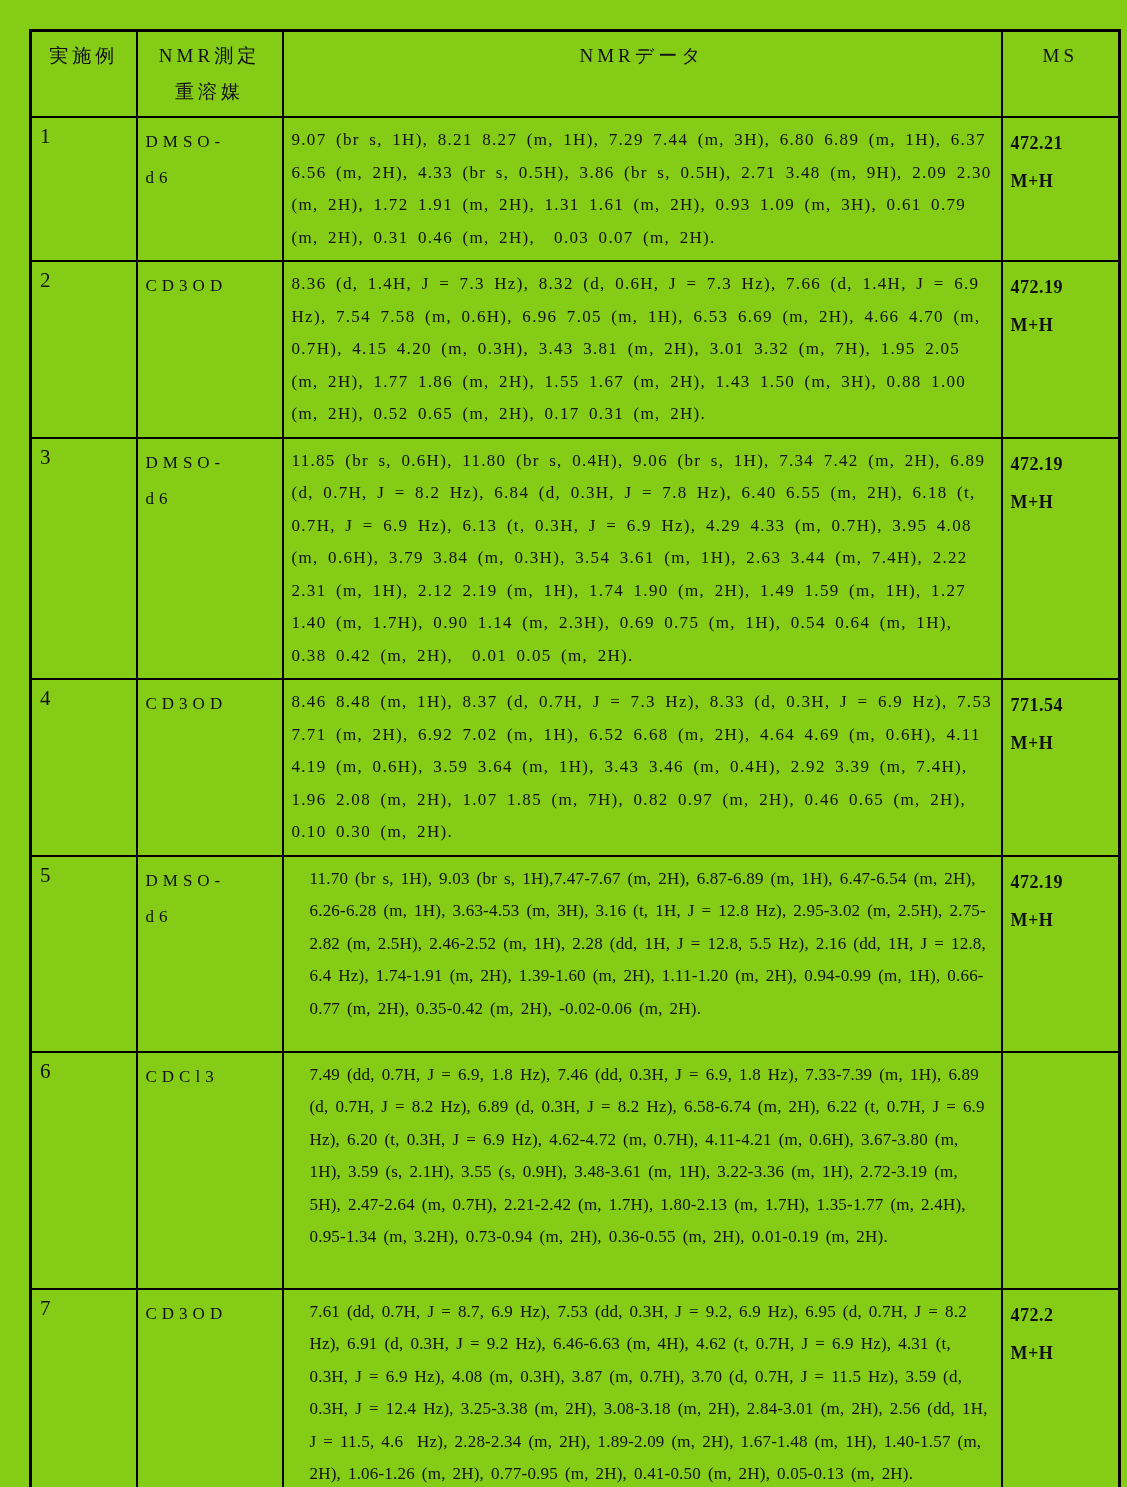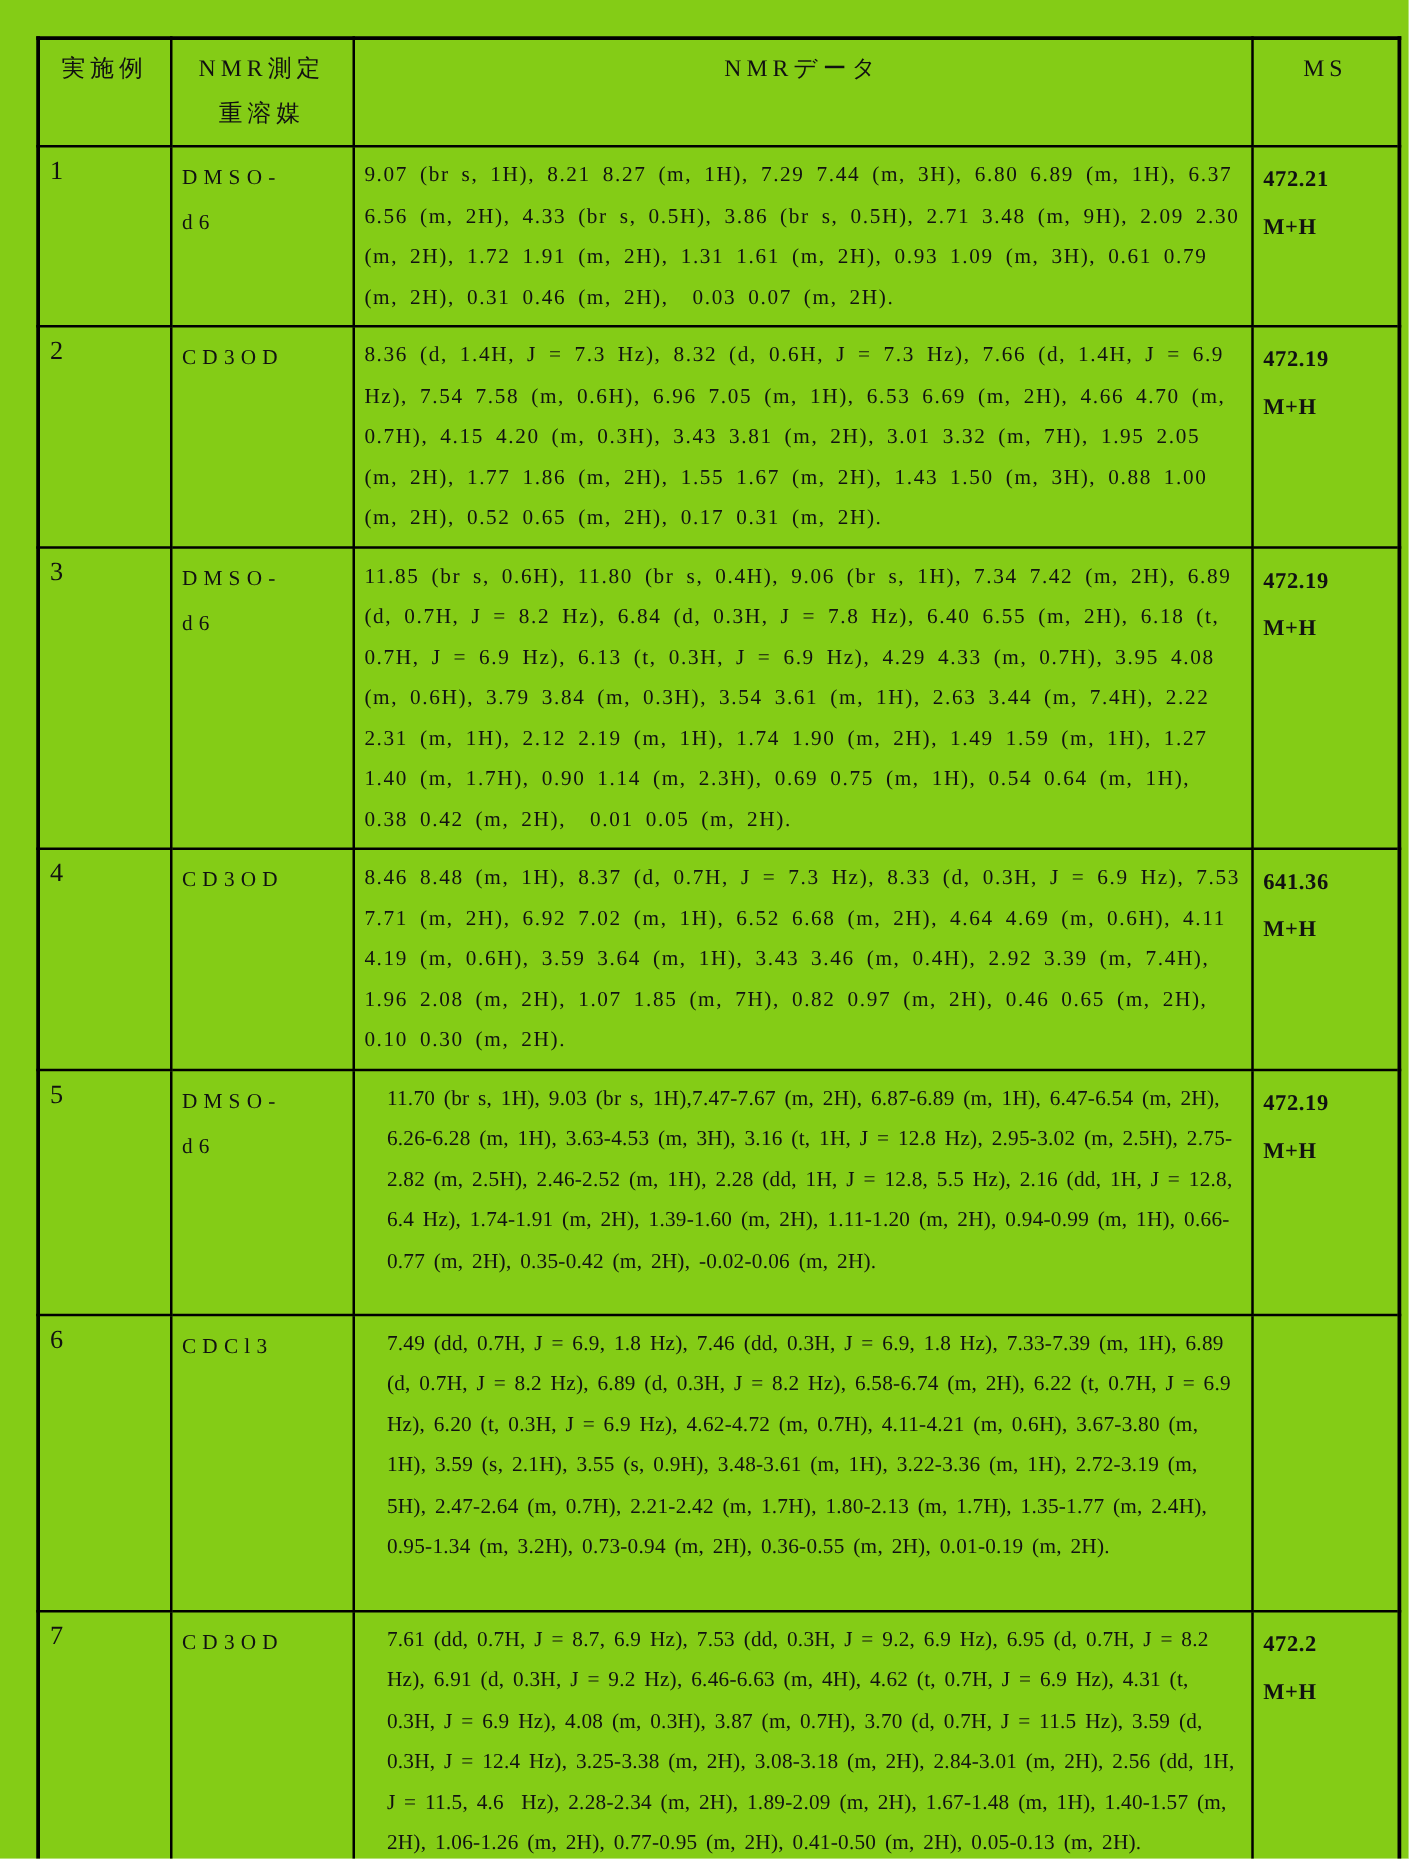--- a/index.html
+++ b/index.html
@@ -133,21 +133,21 @@
         <td class="solvent-cell">DMSO-
 d6</td>
         <td class="nmr-cell sparse">11.85 (br s, 0.6H), 11.80 (br s, 0.4H), 9.06 (br s, 1H), 7.34 7.42 (m, 2H), 6.89 (d, 0.7H, J = 8.2 Hz), 6.84 (d, 0.3H, J = 7.8 Hz), 6.40 6.55 (m, 2H), 6.18 (t, 0.7H, J = 6.9 Hz), 6.13 (t, 0.3H, J = 6.9 Hz), 4.29 4.33 (m, 0.7H), 3.95 4.08 (m, 0.6H), 3.79 3.84 (m, 0.3H), 3.54 3.61 (m, 1H), 2.63 3.44 (m, 7.4H), 2.22 2.31 (m, 1H), 2.12 2.19 (m, 1H), 1.74 1.90 (m, 2H), 1.49 1.59 (m, 1H), 1.27 1.40 (m, 1.7H), 0.90 1.14 (m, 2.3H), 0.69 0.75 (m, 1H), 0.54 0.64 (m, 1H), 0.38 0.42 (m, 2H),  0.01 0.05 (m, 2H).</td>
         <td class="ms-cell">472.19
 M+H</td>
       </tr>
       <tr class="r4">
         <td class="example-cell">4</td>
         <td class="solvent-cell">CD3OD</td>
         <td class="nmr-cell sparse">8.46 8.48 (m, 1H), 8.37 (d, 0.7H, J = 7.3 Hz), 8.33 (d, 0.3H, J = 6.9 Hz), 7.53 7.71 (m, 2H), 6.92 7.02 (m, 1H), 6.52 6.68 (m, 2H), 4.64 4.69 (m, 0.6H), 4.11 4.19 (m, 0.6H), 3.59 3.64 (m, 1H), 3.43 3.46 (m, 0.4H), 2.92 3.39 (m, 7.4H), 1.96 2.08 (m, 2H), 1.07 1.85 (m, 7H), 0.82 0.97 (m, 2H), 0.46 0.65 (m, 2H), 0.10 0.30 (m, 2H).</td>
-        <td class="ms-cell">641.36
+        <td class="ms-cell">771.54
 M+H</td>
       </tr>
       <tr class="r5">
         <td class="example-cell">5</td>
         <td class="solvent-cell">DMSO-
 d6</td>
         <td class="nmr-cell dense">11.70 (br s, 1H), 9.03 (br s, 1H),7.47-7.67 (m, 2H), 6.87-6.89 (m, 1H), 6.47-6.54 (m, 2H), 6.26-6.28 (m, 1H), 3.63-4.53 (m, 3H), 3.16 (t, 1H, J = 12.8 Hz), 2.95-3.02 (m, 2.5H), 2.75-2.82 (m, 2.5H), 2.46-2.52 (m, 1H), 2.28 (dd, 1H, J = 12.8, 5.5 Hz), 2.16 (dd, 1H, J = 12.8, 6.4 Hz), 1.74-1.91 (m, 2H), 1.39-1.60 (m, 2H), 1.11-1.20 (m, 2H), 0.94-0.99 (m, 1H), 0.66-0.77 (m, 2H), 0.35-0.42 (m, 2H), -0.02-0.06 (m, 2H).</td>
         <td class="ms-cell">472.19
 M+H</td>
       </tr>

